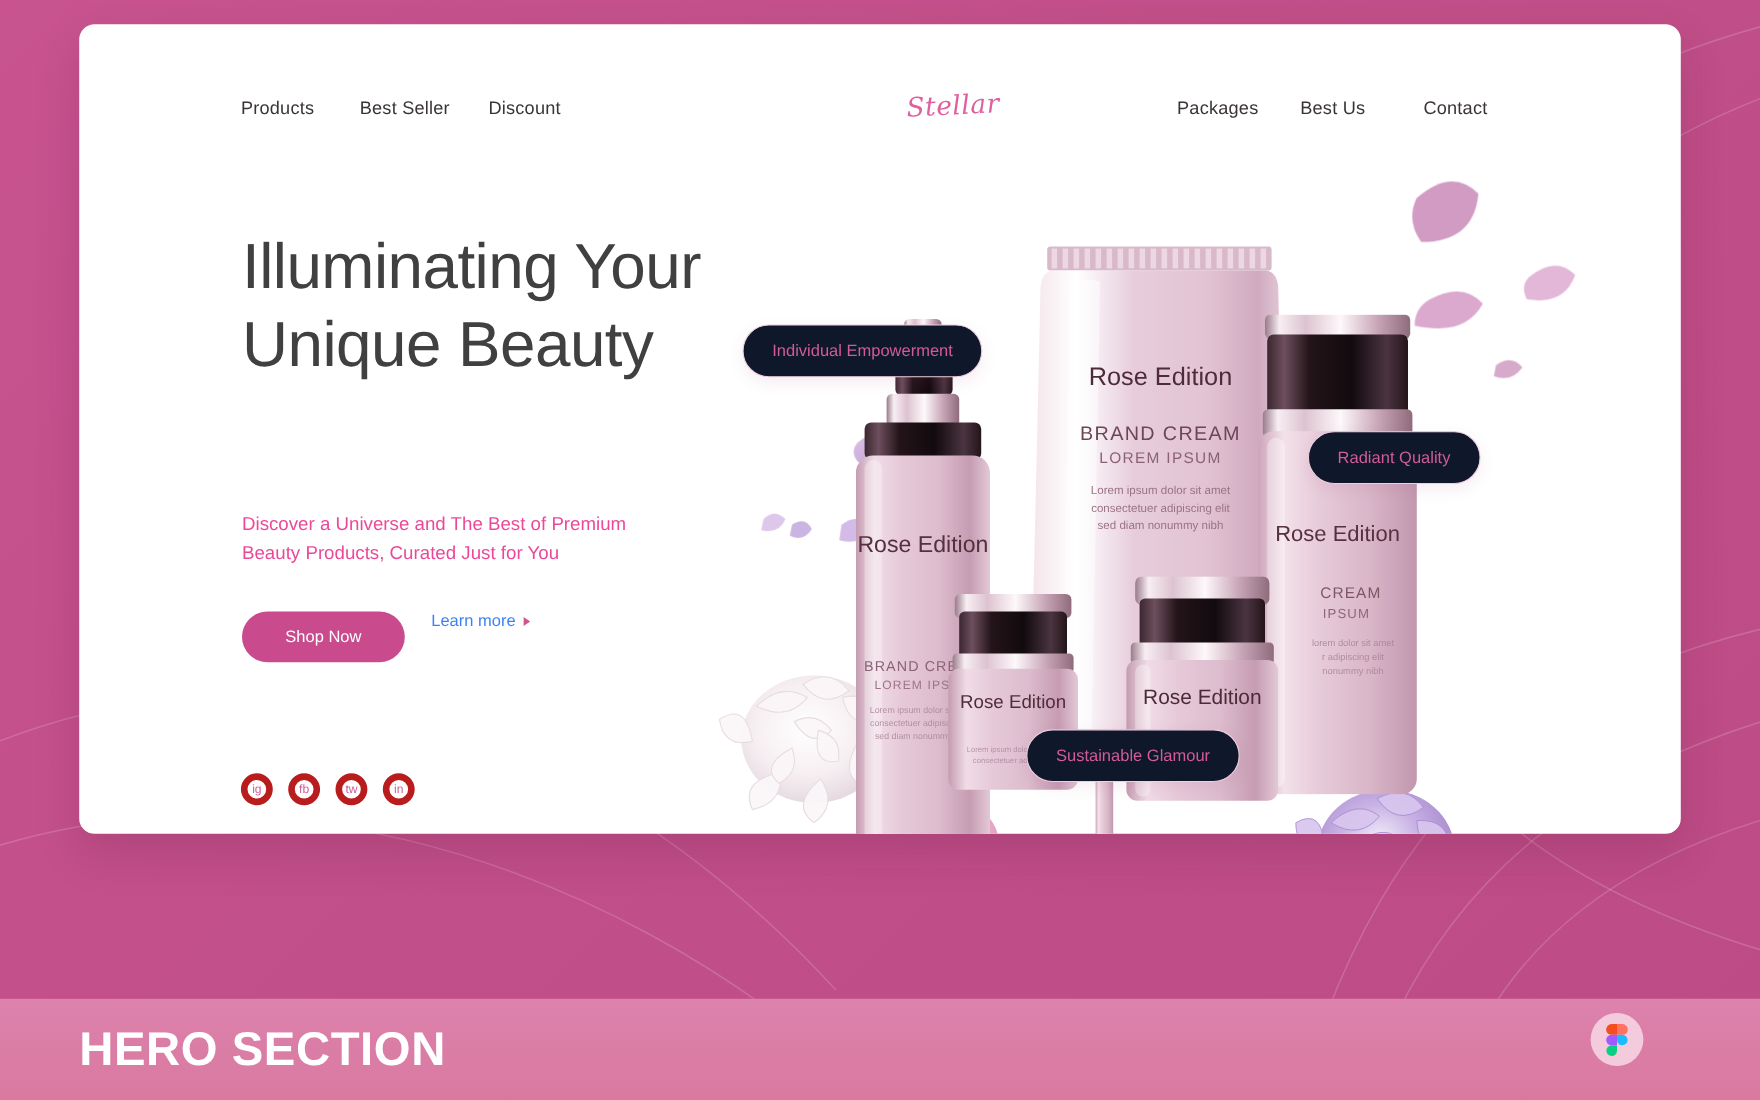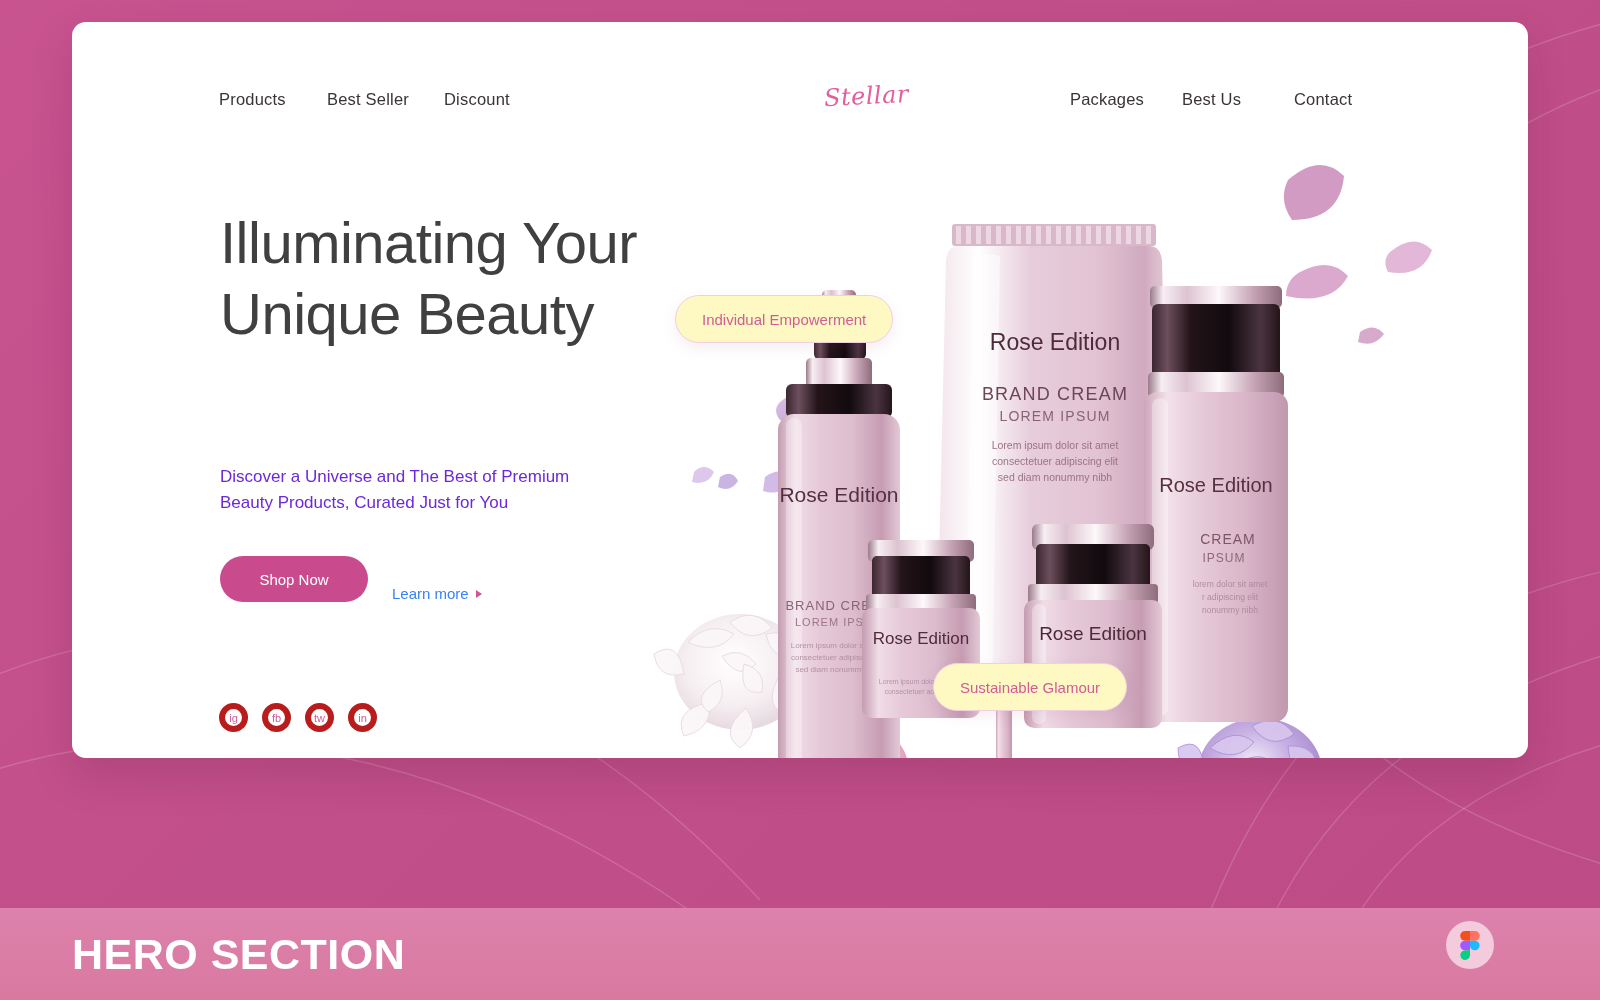--- a/index.html
+++ b/index.html
@@ -44,23 +44,23 @@
   }
 
   
   .headline {
     position:absolute; left:220px; top:186px; width:430px;
     font-size:58px; line-height:1.22; font-weight:400;
     color:#404040; letter-spacing:-.5px;
   }
   .subhead {
     position:absolute; left:220px; top:442px; width:400px;
-    font-size:17px; line-height:1.55; color:#6d28d9;
-  }
-  .cta-row { position:absolute; left:220px; top:534px; display:flex; align-items:flex-end; gap:24px; }
+    font-size:17px; line-height:1.55; color:#ec4899;
+  }
+  .cta-row { position:absolute; left:220px; top:534px; display:flex; align-items:flex-start; gap:24px; }
   .shop-btn {
     width:148px; height:46px; border-radius:25px;
     background:#c94b8e; color:#fff; border:none;
     font-family:"Liberation Sans", sans-serif;
     font-size:15px; cursor:pointer;
     display:flex; align-items:center; justify-content:center;
   }
   .learn-more {
     display:flex; align-items:center; gap:7px;
     font-size:15px; color:#3b82f6; cursor:pointer;
@@ -77,21 +77,21 @@
     font-size:11px; display:flex; align-items:center; justify-content:center;
     cursor:pointer; background:#fff;
   }
 
   
   .art { position:absolute; left:600px; top:120px; width:856px; height:680px; }
   .art svg { display:block; }
 
   
   .pill {
-    position:absolute; background:#fef9c3;
+    position:absolute; background:#0f172a;
     border:1.4px solid #f0cfe0; border-radius:26px;
     height:48px; display:flex; align-items:center; justify-content:center;
     padding:0 26px; font-size:15px; color:#d15c96;
     box-shadow:0 5px 14px rgba(170,70,125,.10); cursor:pointer;
     white-space:nowrap;
   }
   #pill-0 { left:675px; top:295px; }
   #pill-1 { left:1189px; top:392px; }
   #pill-2 { left:933px; top:663px; }
 
@@ -375,20 +375,21 @@
           <rect x="436" y="412" width="114" height="48" rx="5" fill="url(#darkcap)"></rect>
           <rect x="428" y="452" width="130" height="20" rx="4" fill="url(#chrome)"></rect>
           <rect x="424" y="468" width="138" height="128" rx="10" fill="url(#bottleA)"></rect>
           <rect x="432" y="472" width="14" height="120" rx="7" fill="#ffffff" opacity=".32"></rect>
           <text x="493" y="508" text-anchor="middle" font-family="'Liberation Sans',sans-serif" font-size="19" fill="#4c2a37">Rose Edition</text>
         </g>
       </svg>
     </div>
 
     <div class="pill" id="pill-0" style="left:603px; top:273px;">Individual Empowerment</div>
+    <div class="pill" id="pill-1" style="left:1117px; top:370px;">Radiant Quality</div>
     <div class="pill" id="pill-2" style="left:861px; top:641px;">Sustainable Glamour</div>
 
   </div>
 
   <div class="band">
     <div class="band-title">HERO SECTION</div>
   </div>
 
   <div class="figma-badge">
     <svg width="20" height="29" viewBox="0 0 20 29">

